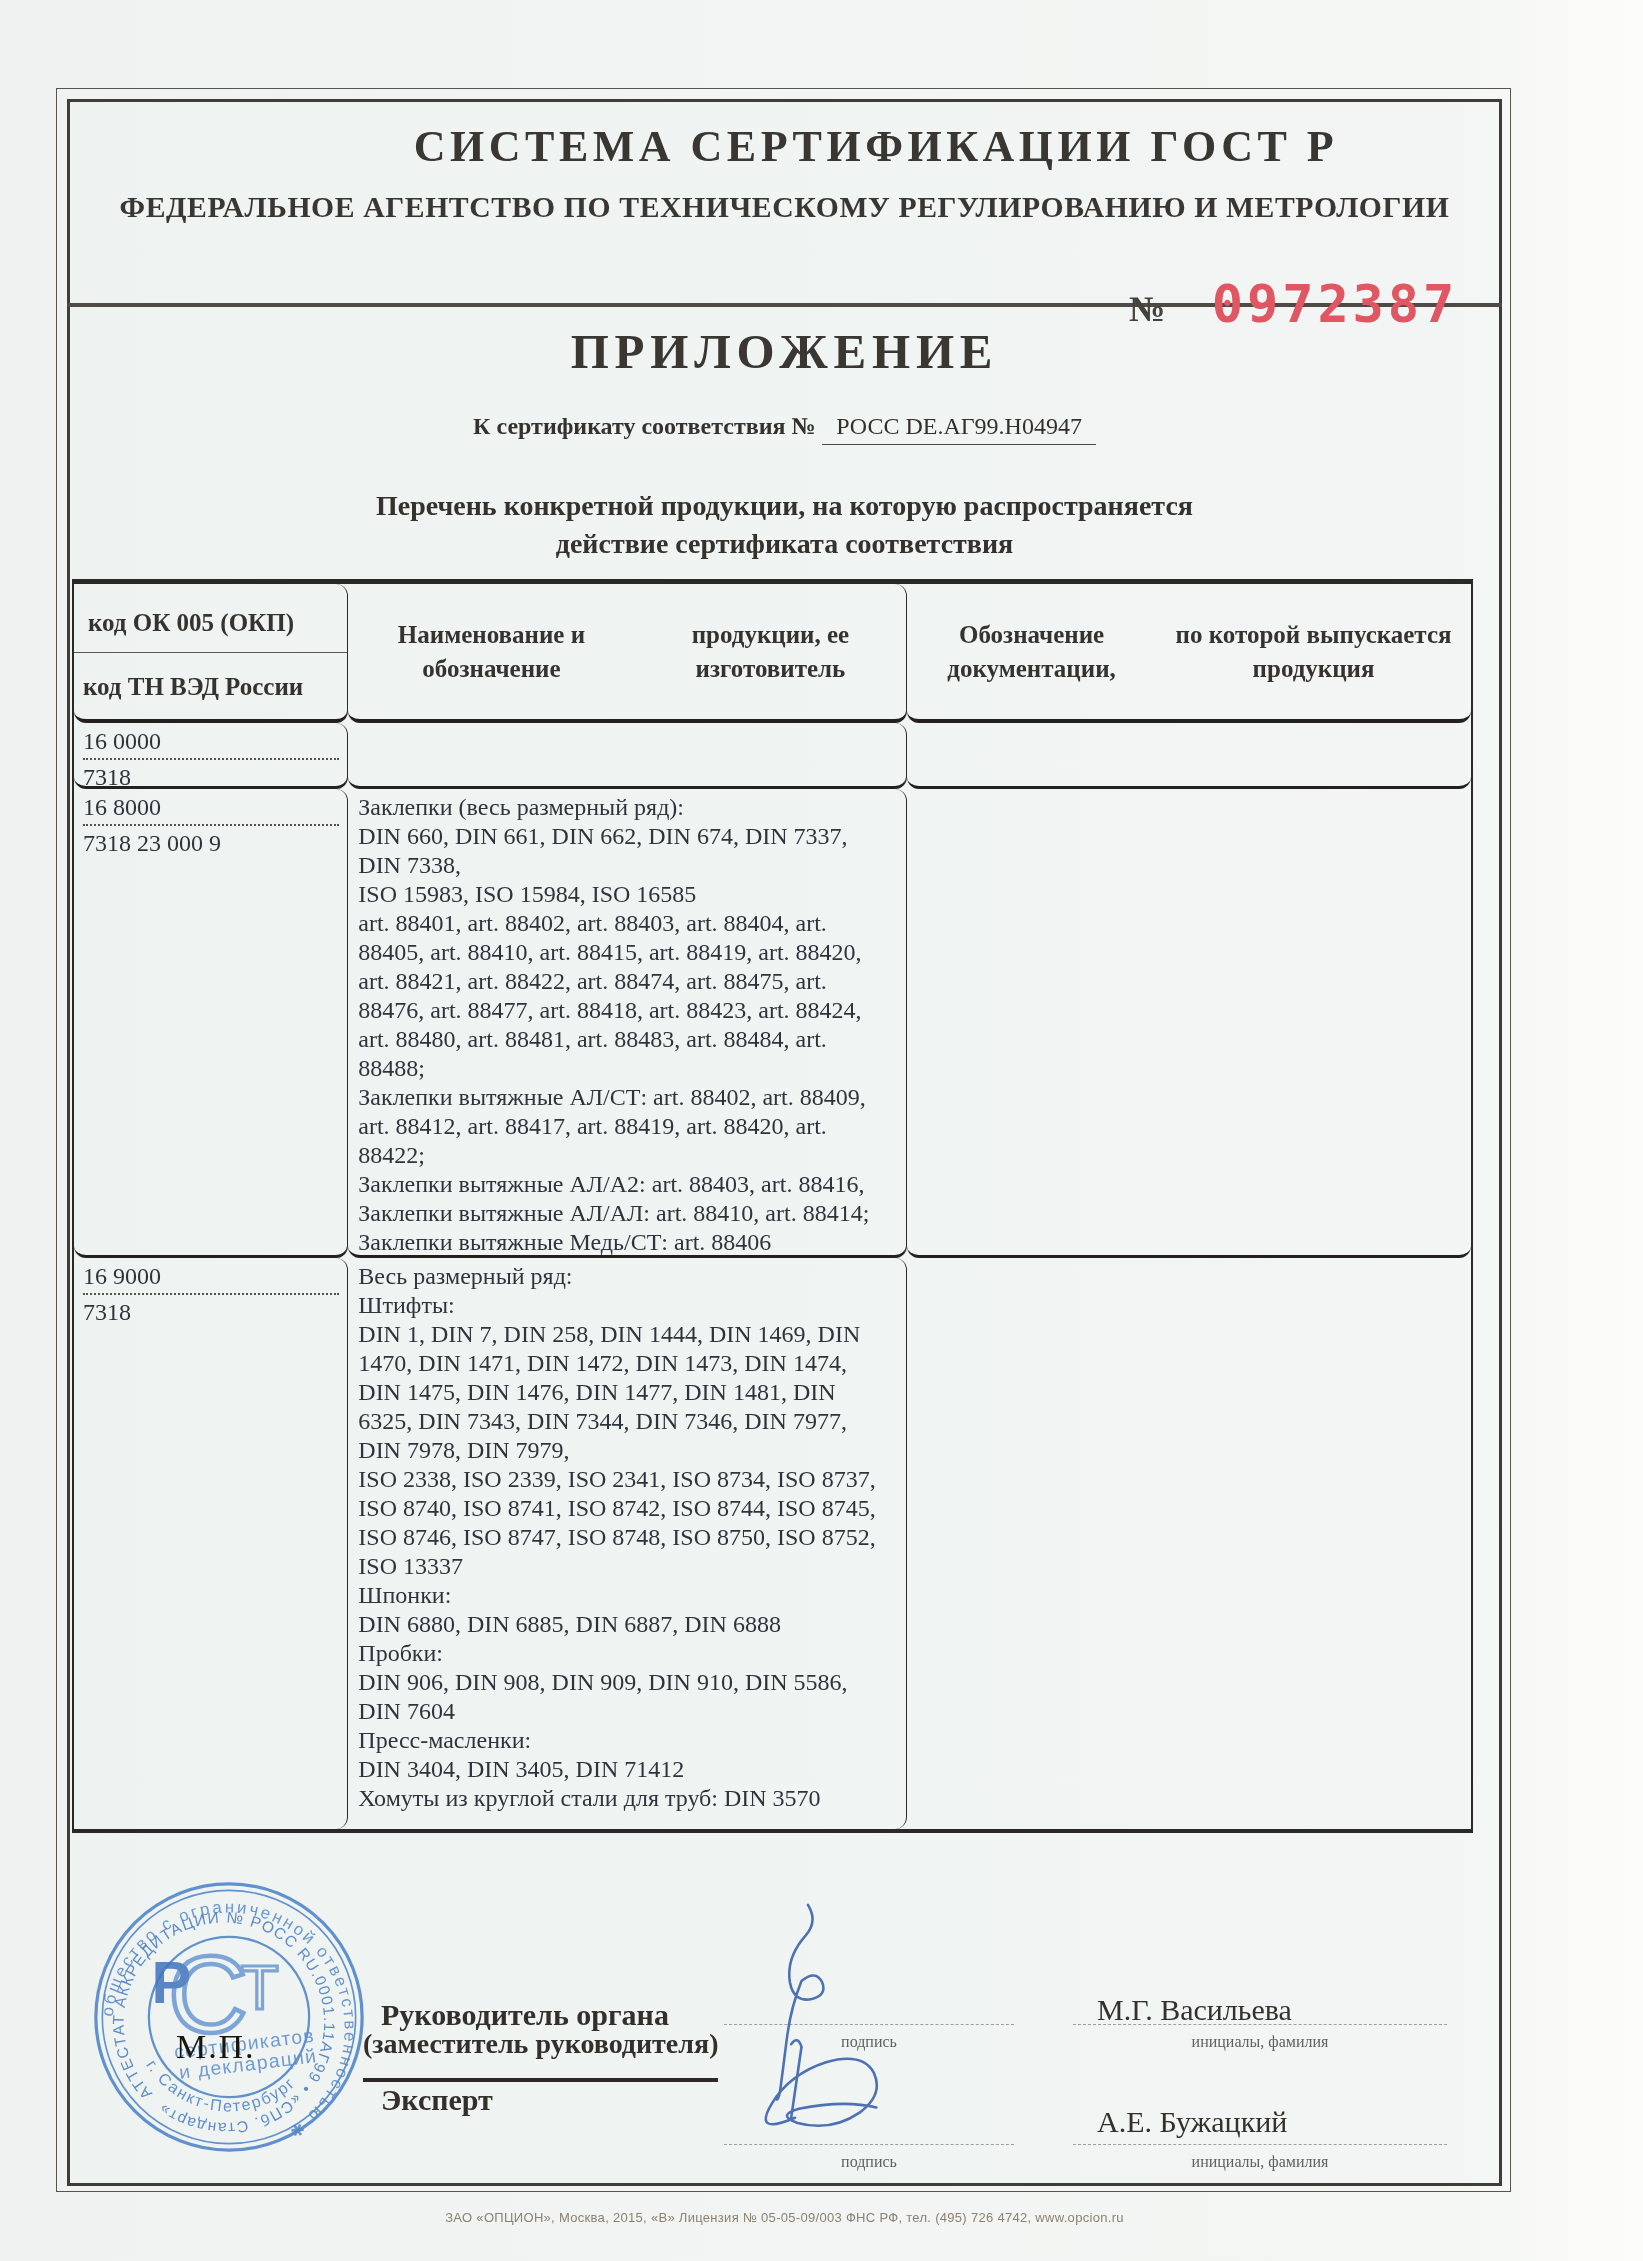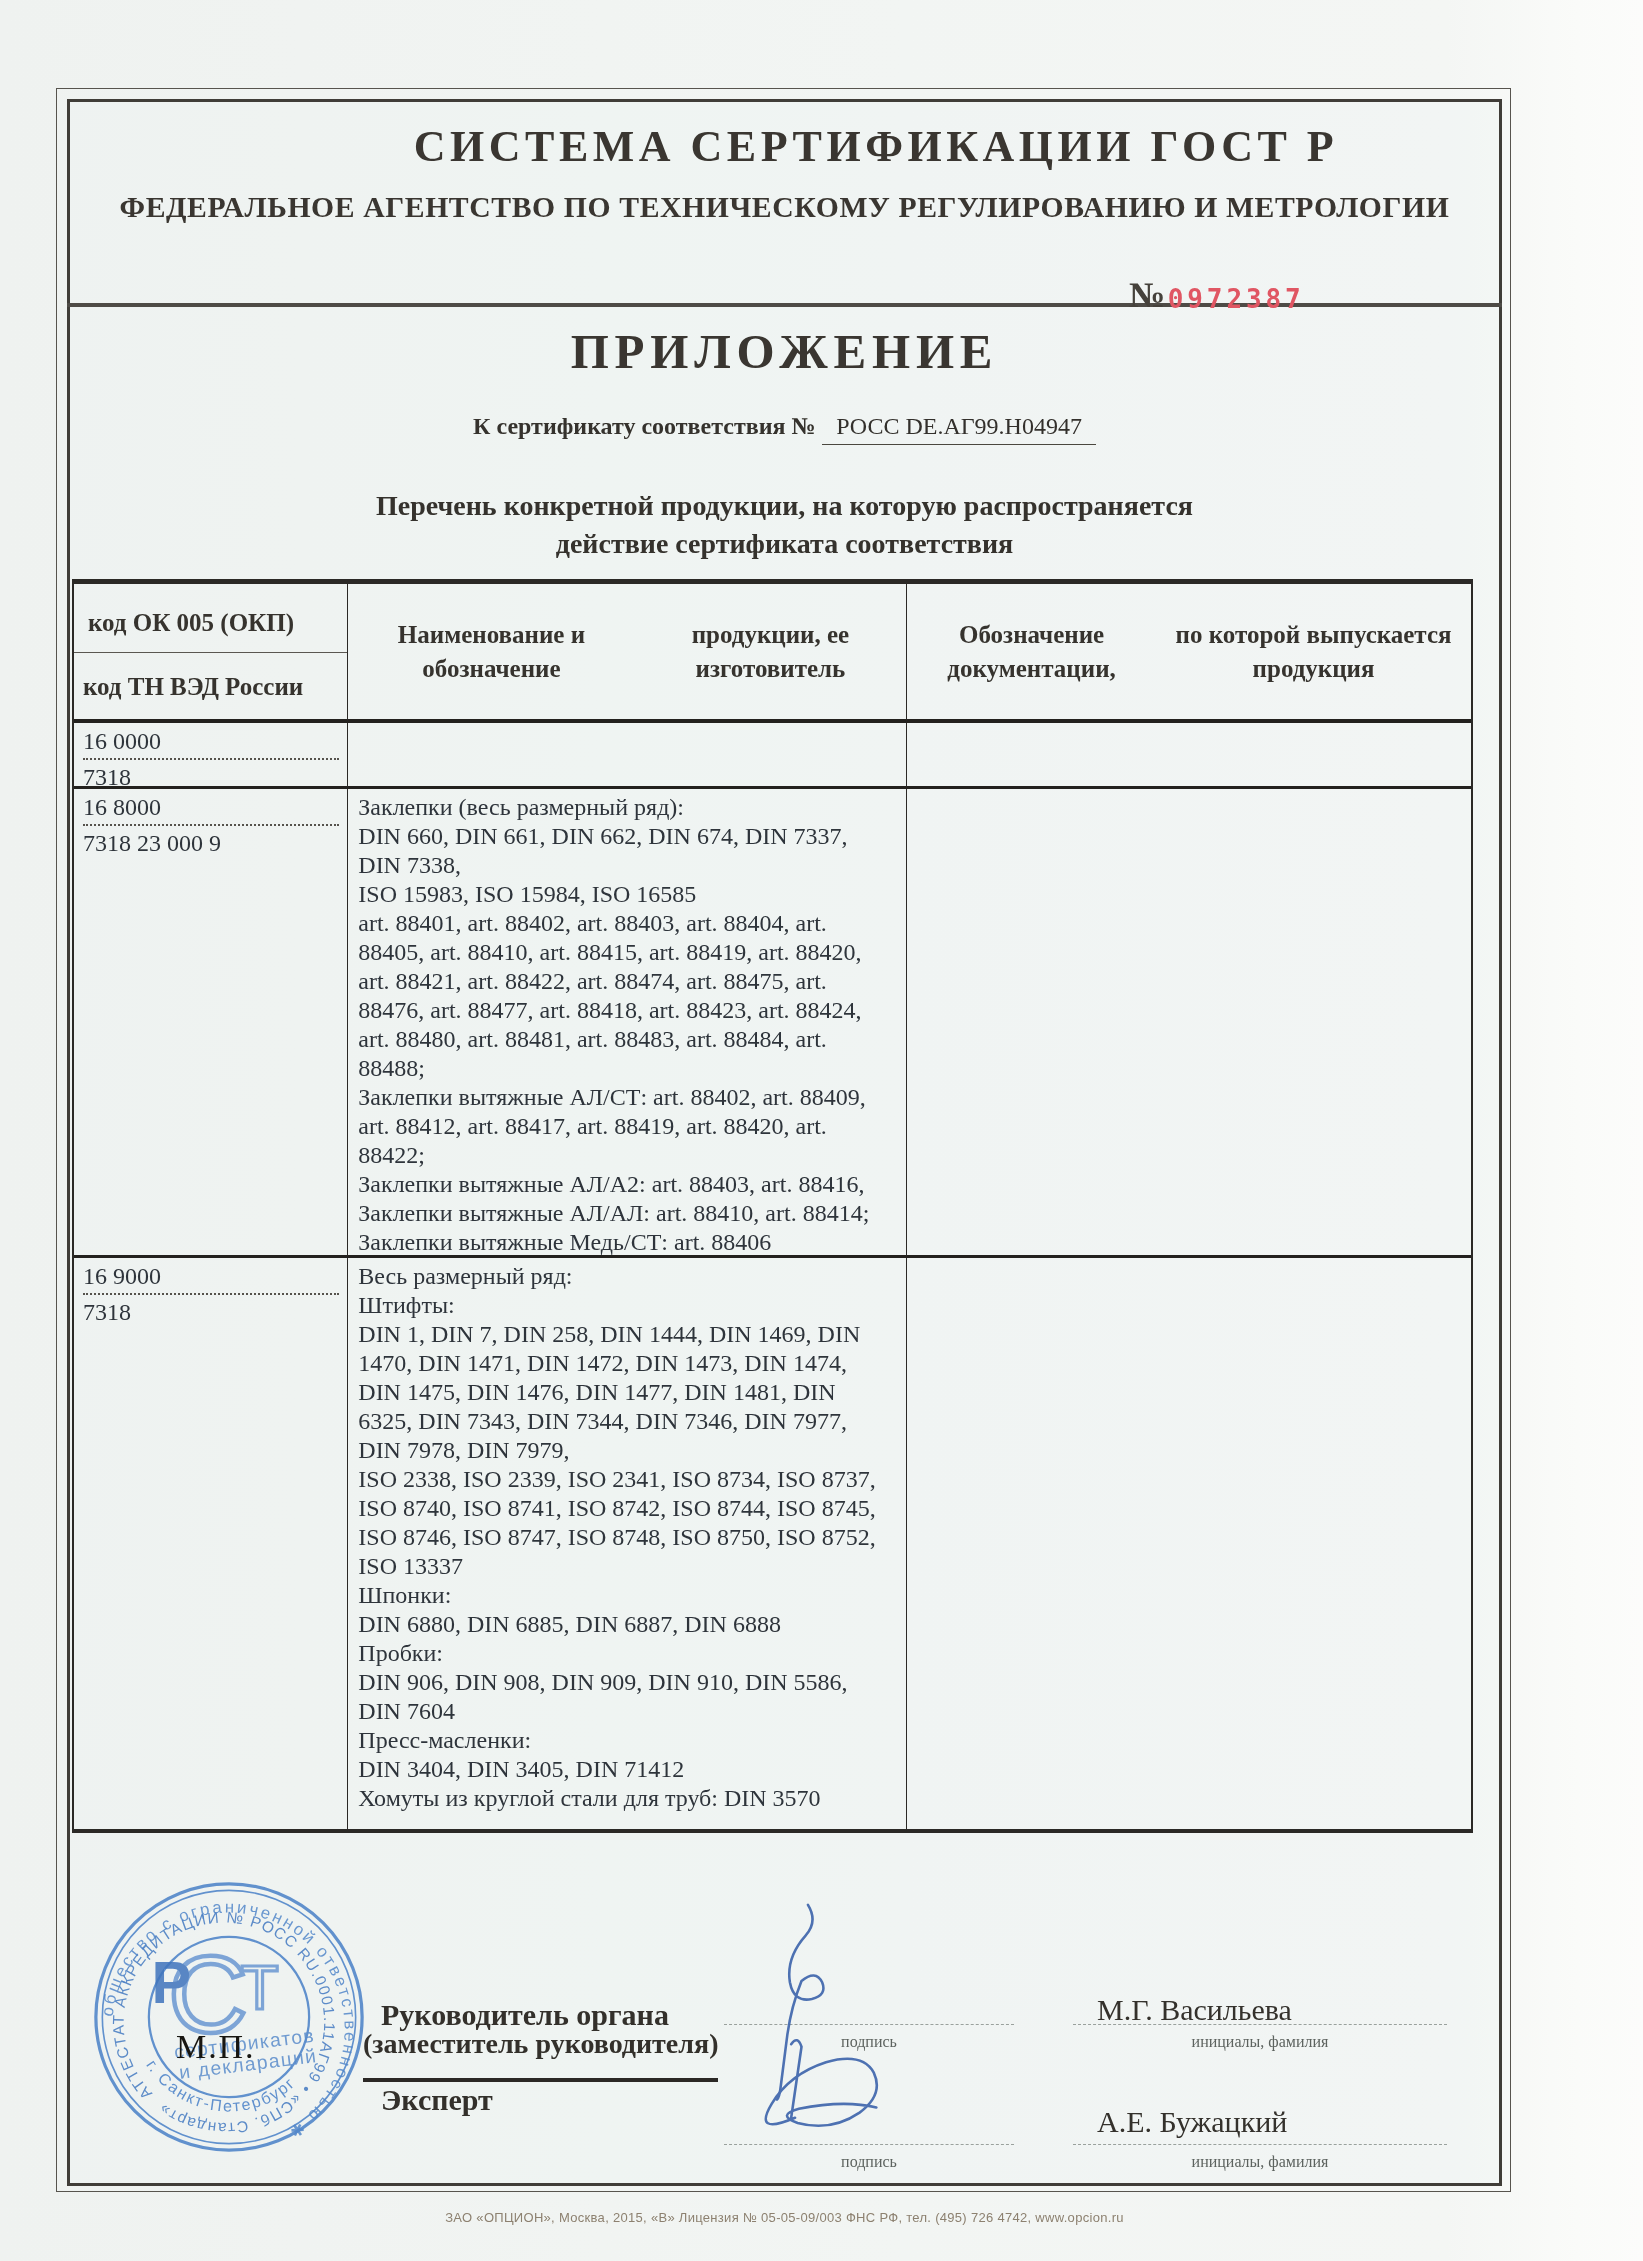--- a/index.html
+++ b/index.html
@@ -9,32 +9,32 @@
   .abs{position:absolute;}
   
   .frame-outer{left:56px;top:88px;width:1453px;height:2102px;border:1.9px solid #57544e;}
   .frame-inner{left:67px;top:99px;width:1429px;height:2081px;border:3.2px solid #403d38;background:rgba(236,242,244,0.25);}
   .head-divider{left:67px;top:303px;width:1435px;height:3.9px;background:#4e4b46;}
   
   .sys-title{left:67px;top:121px;width:1618px;text-align:center;font-size:44px;font-weight:bold;letter-spacing:4.5px;color:#3a3631;}
   .agency-title{left:67px;top:190px;width:1435px;text-align:center;font-size:30px;font-weight:bold;letter-spacing:0.6px;color:#3a3631;transform:scaleX(0.99);}
   .doc-number{left:1129px;top:274px;white-space:nowrap;}
   .doc-number .nosign{font-size:36px;color:#45413b;font-weight:bold;}
-  .doc-number .digits{font-family:"DejaVu Sans Mono","Liberation Mono",monospace;font-size:26px;font-weight:bold;color:#e05663;letter-spacing:3.9px;vertical-align:-1.3px;}
+  .doc-number .digits{font-family:"DejaVu Sans Mono","Liberation Mono",monospace;font-size:52px;font-weight:bold;color:#e05663;letter-spacing:3.9px;vertical-align:-1.3px;margin-left:44px;}
   .appendix{left:67px;top:323px;width:1435px;text-align:center;font-size:49px;font-weight:bold;letter-spacing:5.8px;color:#3a3631;}
   .cert-line{left:67px;top:413px;width:1435px;text-align:center;font-size:24px;font-weight:bold;color:#35322d;}
   .cert-line .certnum{font-weight:normal;border-bottom:1.9px solid #4a473f;padding:0 14px 5.2px 14px;margin-left:6.5px;color:#33302c;}
   .subtitle{left:67px;width:1435px;text-align:center;font-size:28px;font-weight:bold;color:#35322d;}
   .st1{top:490px;} .st2{top:528px;}
   
   .cert-table{left:72px;top:579px;width:1401px;height:1254px;box-sizing:border-box;
     border:2.6px solid #2b2926;border-top-width:5.2px;border-bottom-width:4.5px;
     display:grid;grid-template-columns:274px 559px 1fr;grid-template-rows:139px 66px 469px auto;
     font-size:24px;color:#2e343b;}
-  .cell{box-sizing:border-box;position:relative;}
+  .cell{box-sizing:border-box;position:relative;border-radius:12px;}
   .bR{border-right:1.9px solid #2b2926;}
   .hB{border-bottom:4.5px solid #23211e;}
   .r1B{border-bottom:3.9px solid #23211e;}
   .r2B{border-bottom:3.2px solid #23211e;}
   .hcell{font-weight:bold;color:#36332e;font-size:25px;}
   .hc1-top{position:absolute;left:14px;top:24.5px;}
   .hc1-line{position:absolute;left:0;top:68px;width:100%;border-top:1.9px solid #5a5751;}
   .hc1-bot{position:absolute;left:9px;top:89px;}
   .hc-center{display:flex;flex-direction:row;justify-content:center;align-items:center;height:100%;text-align:center;line-height:34px;}
   .codecell{padding:2.6px 7.7px 0 9px;}

